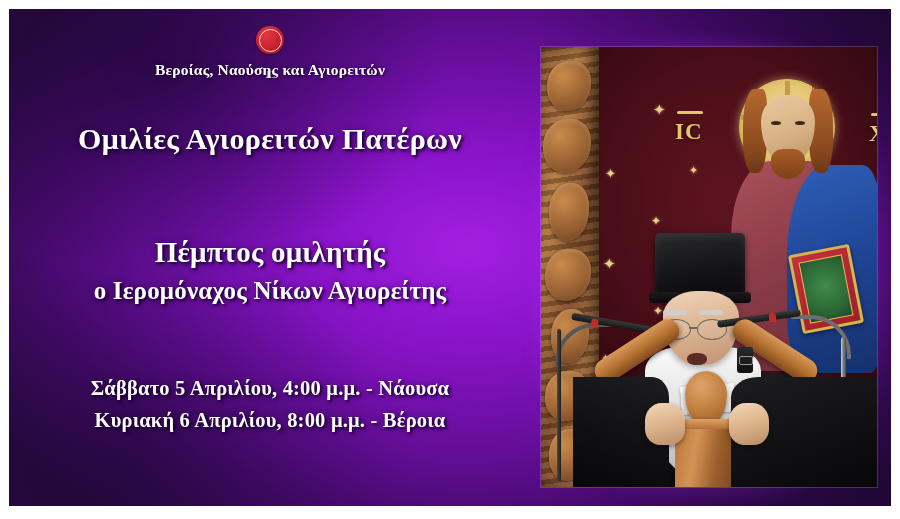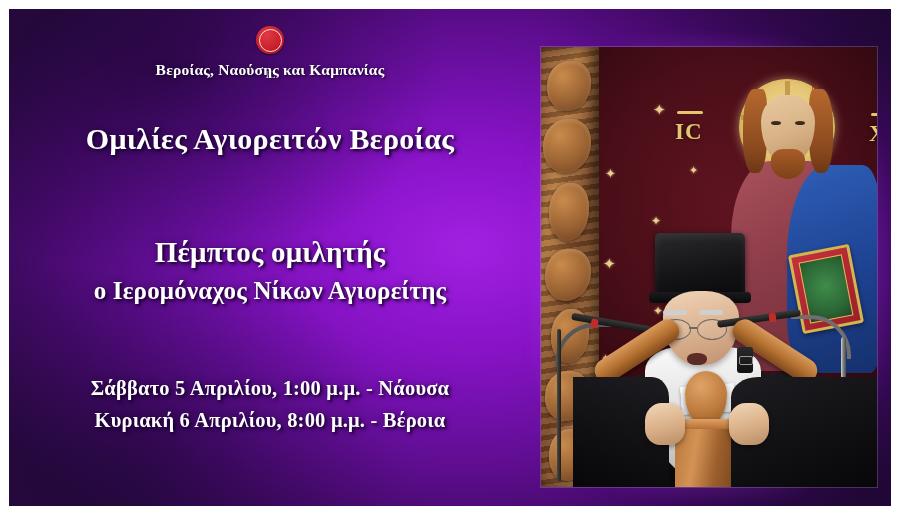--- a/index.html
+++ b/index.html
@@ -468,29 +468,29 @@
     <div class="textcol">
 
       <div class="emblem-wrap">
         <div class="emblem">
           <div class="ring"></div>
           <div class="mono">IC</div>
         </div>
       </div>
 
       <div class="org">
-        <div class="l2">Βεροίας, Ναούσης και Καμπανίας</div>
+        <div class="l2">Βεροίας, Ναούσης και Αγιορειτών</div>
       </div>
 
-      <div class="title">Ομιλίες Αγιορειτών Βεροίας</div>
+      <div class="title">Ομιλίες Αγιορειτών Πατέρων</div>
 
       <div class="speaker-role">Πέμπτος ομιλητής</div>
       <div class="speaker-name">ο Ιερομόναχος Νίκων Αγιορείτης</div>
 
-      <div class="date-1">Σάββατο 5 Απριλίου, 1:00 μ.μ. - Νάουσα</div>
+      <div class="date-1">Σάββατο 5 Απριλίου, 4:00 μ.μ. - Νάουσα</div>
       <div class="date-2">Κυριακή 6 Απριλίου, 8:00 μ.μ. - Βέροια</div>
     </div>
 
     <div class="photo-glow"></div>
 
     <div class="photo">
       <div class="photo-inner">
 
         <div class="velvet"></div>
 

